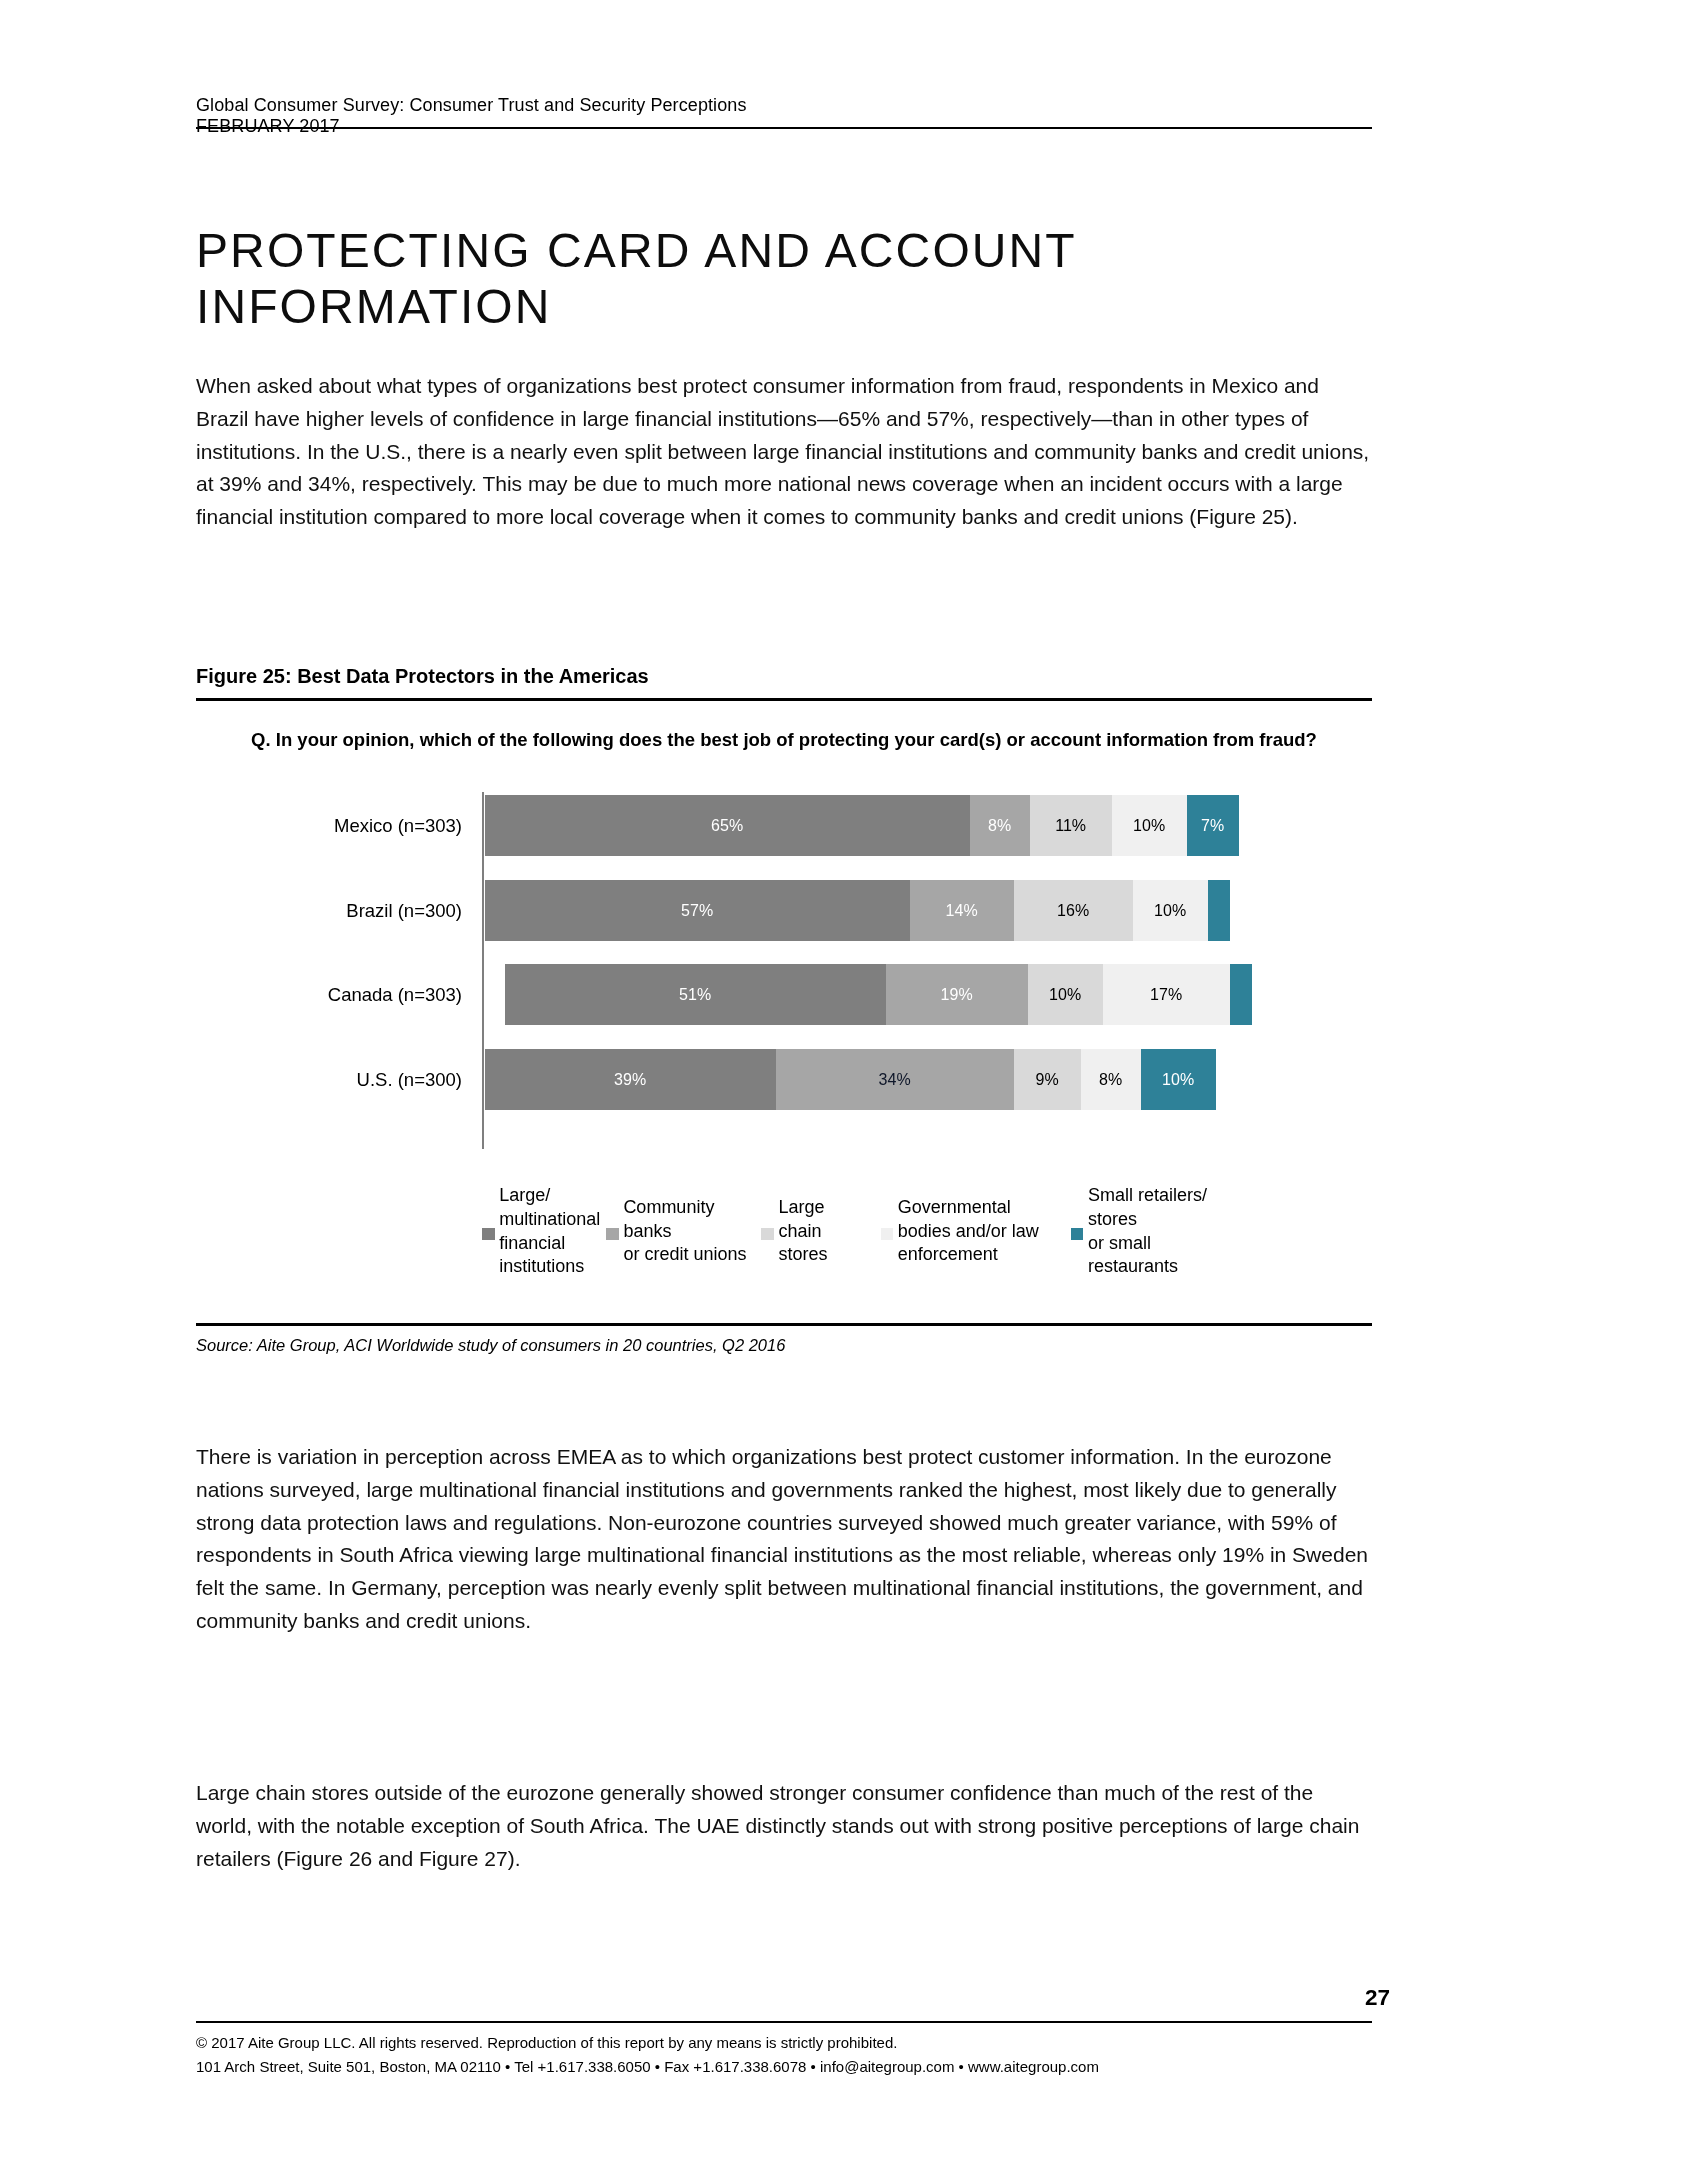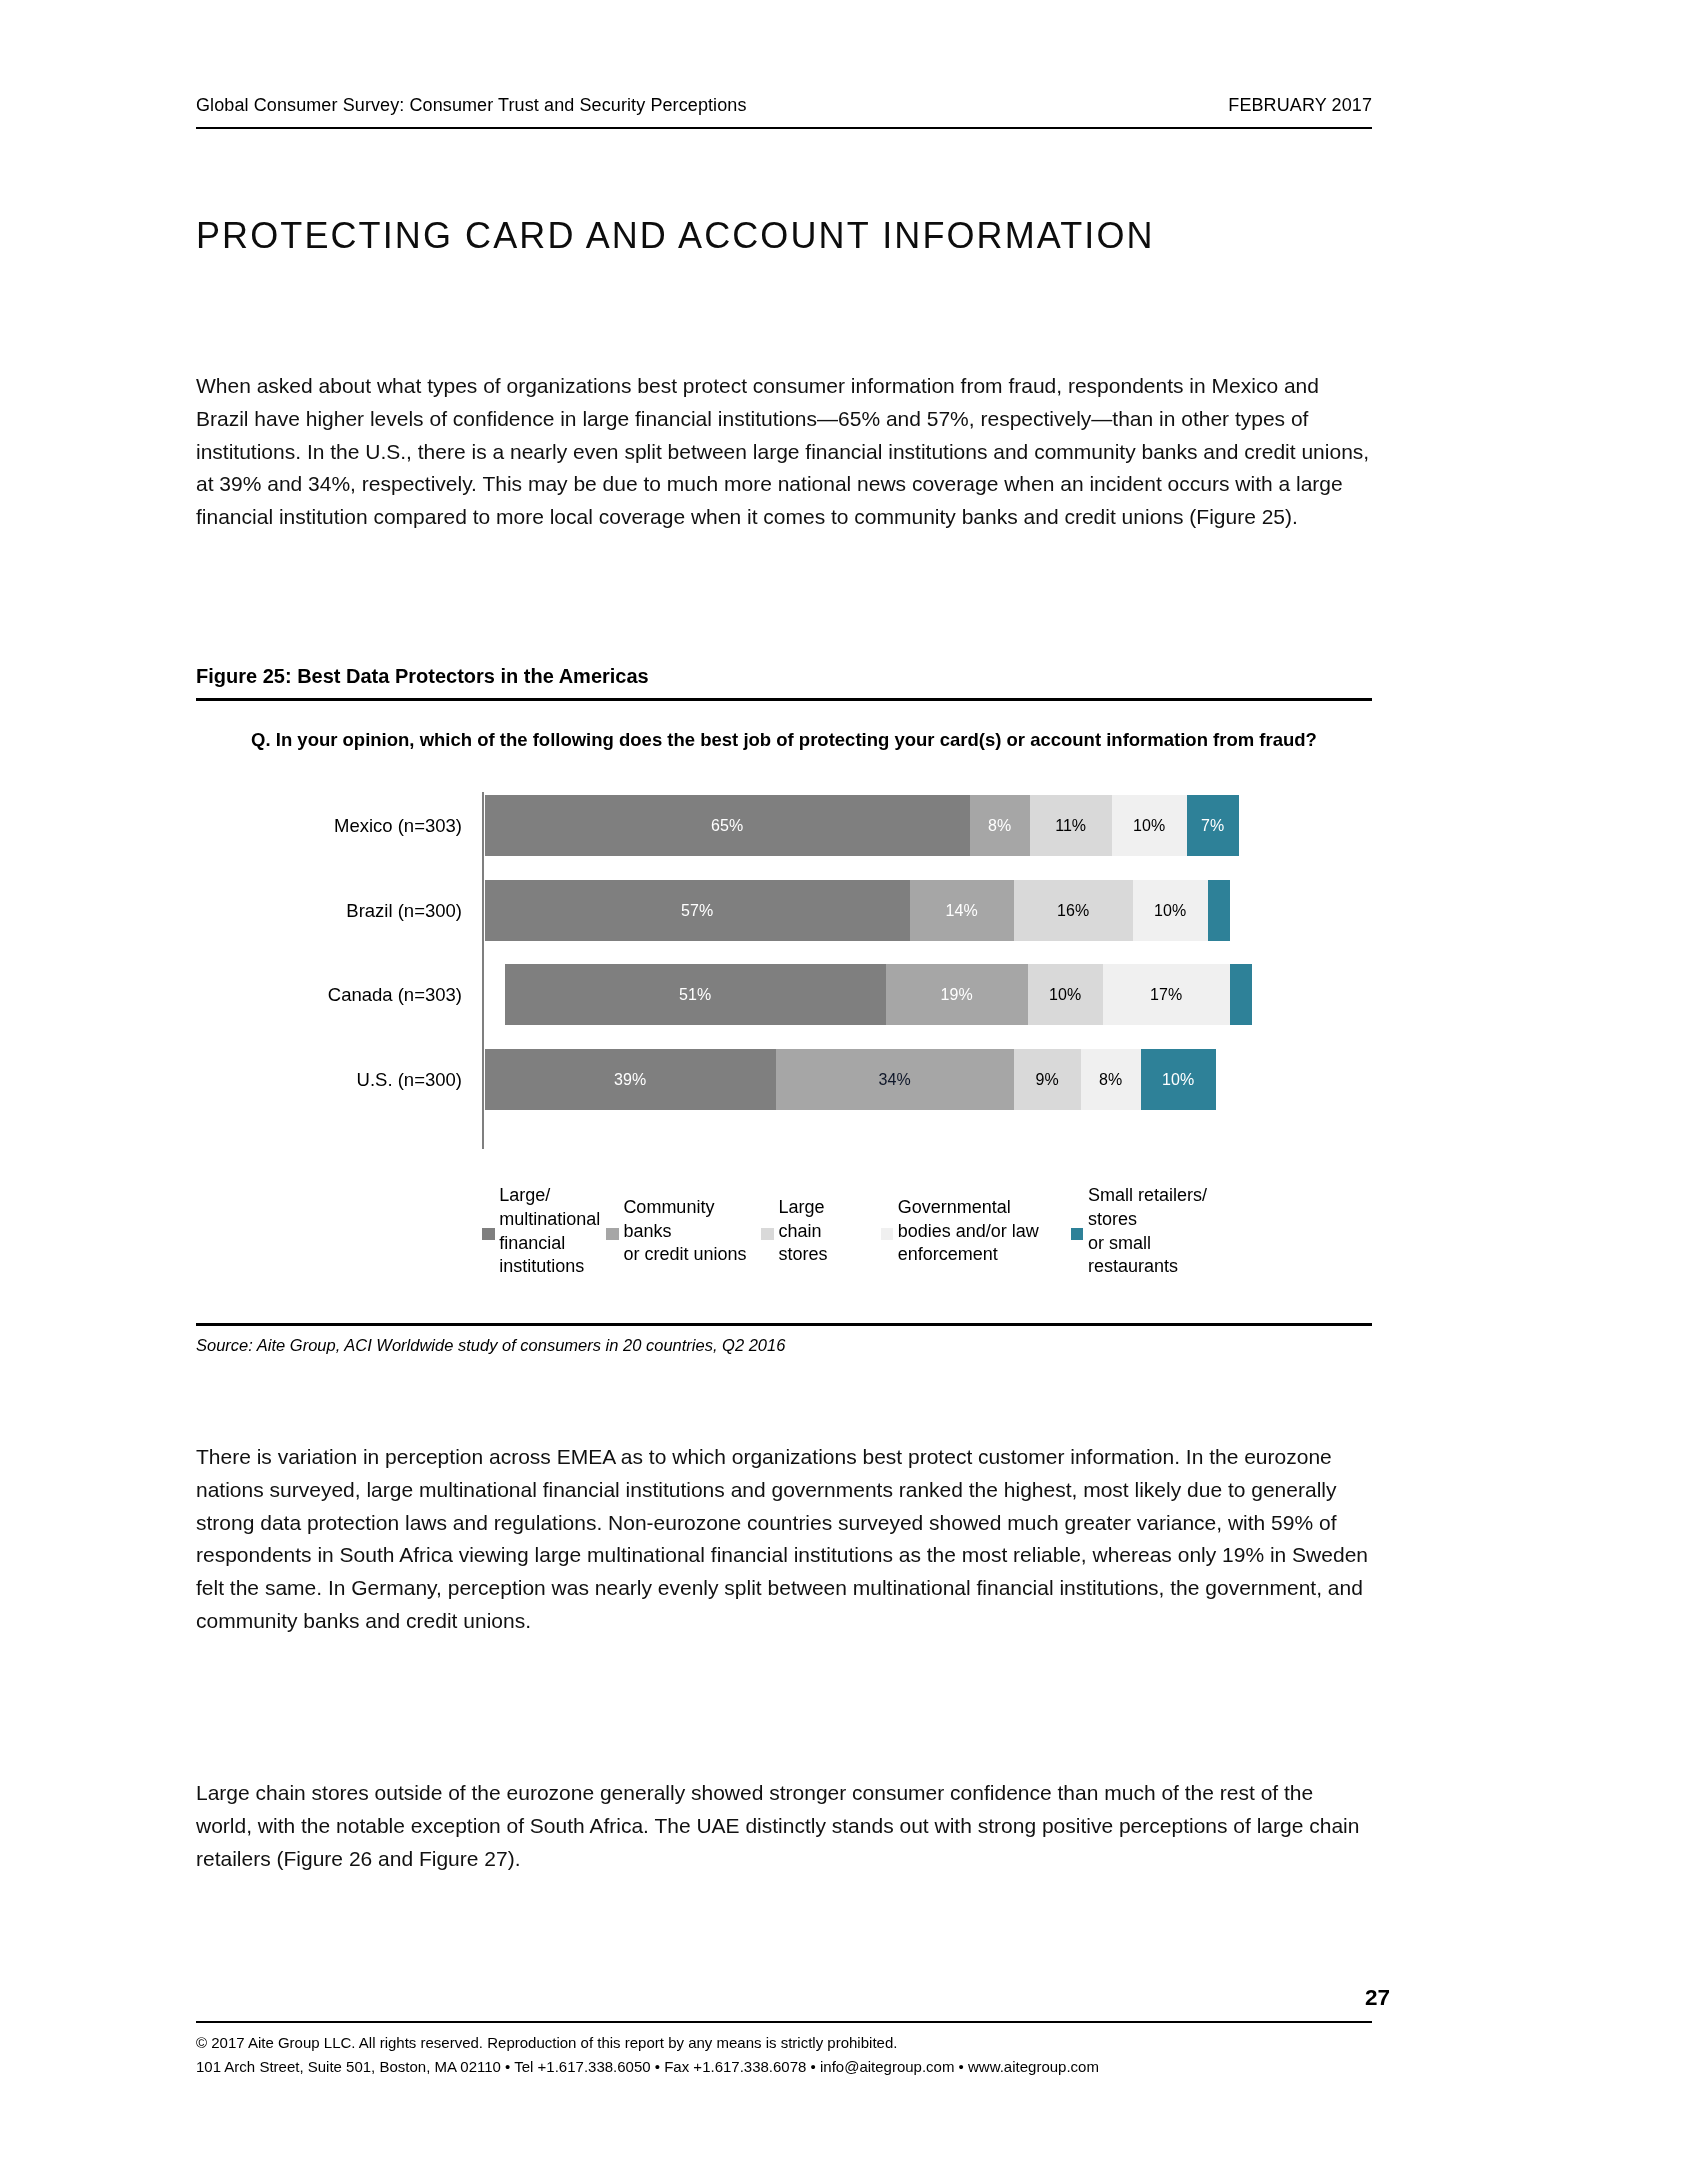--- a/index.html
+++ b/index.html
@@ -25,38 +25,39 @@
   .running-header {
     position: absolute;
     left: 196px;
     top: 95px;
     width: 1176px;
     display: flex;
     justify-content: space-between;
     align-items: baseline;
     font-size: 18px;
     letter-spacing: 0.1px;
+    flex-direction: column;
   }
   .running-header .right { font-size: 18px; }
   .header-rule {
     position: absolute;
     left: 196px;
     top: 127px;
     width: 1176px;
     height: 2px;
     background: #000000;
   }
 
   
   .main-heading {
     position: absolute;
     left: 196px;
     top: 191px;
     width: 1125px;
-    font-size: 36px;
+    font-size: 48px;
     font-weight: 400;
     letter-spacing: 2.1px;
     line-height: 1.17;
     color: #0d0d0d;
   }
 
   
   .para {
     position: absolute;
     left: 196px;

